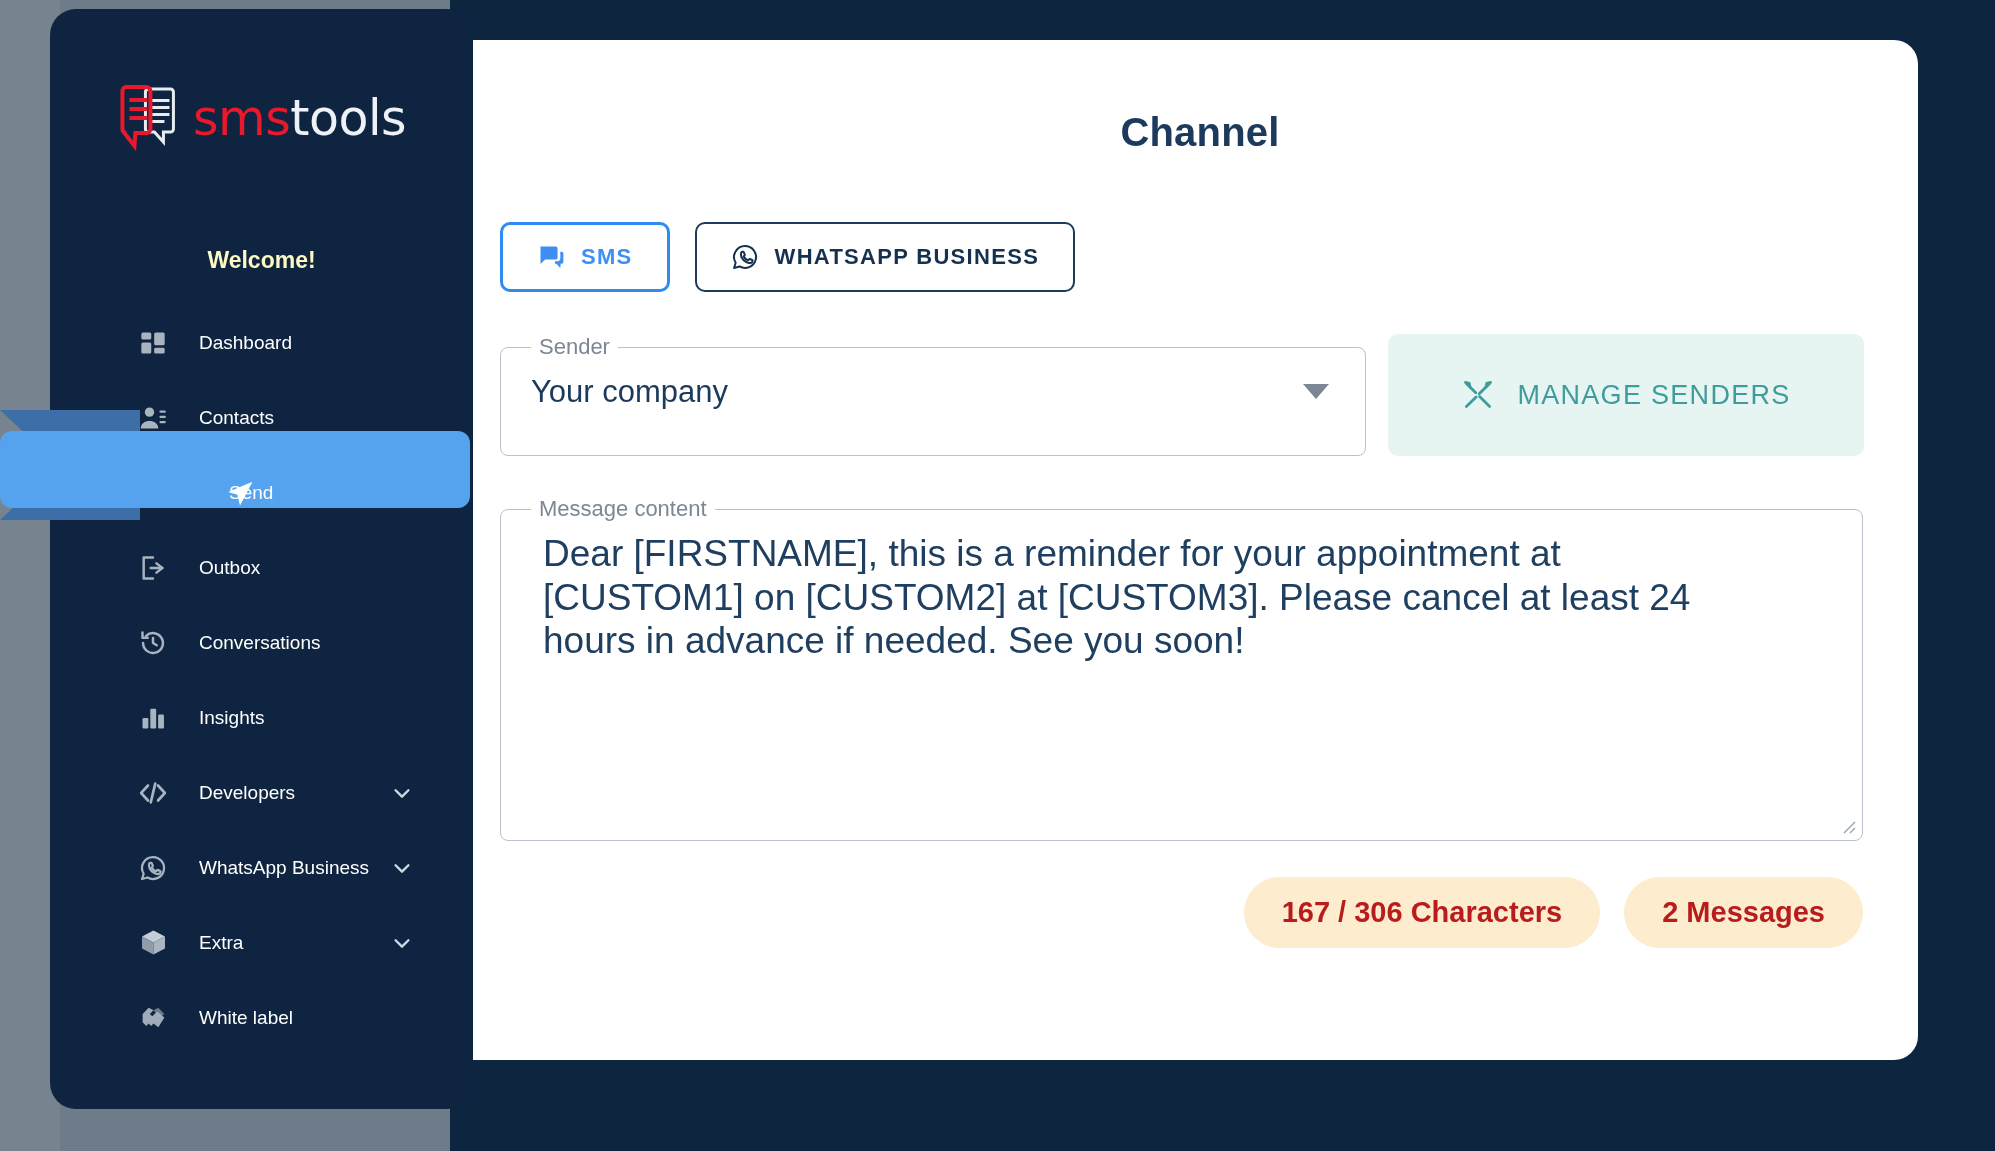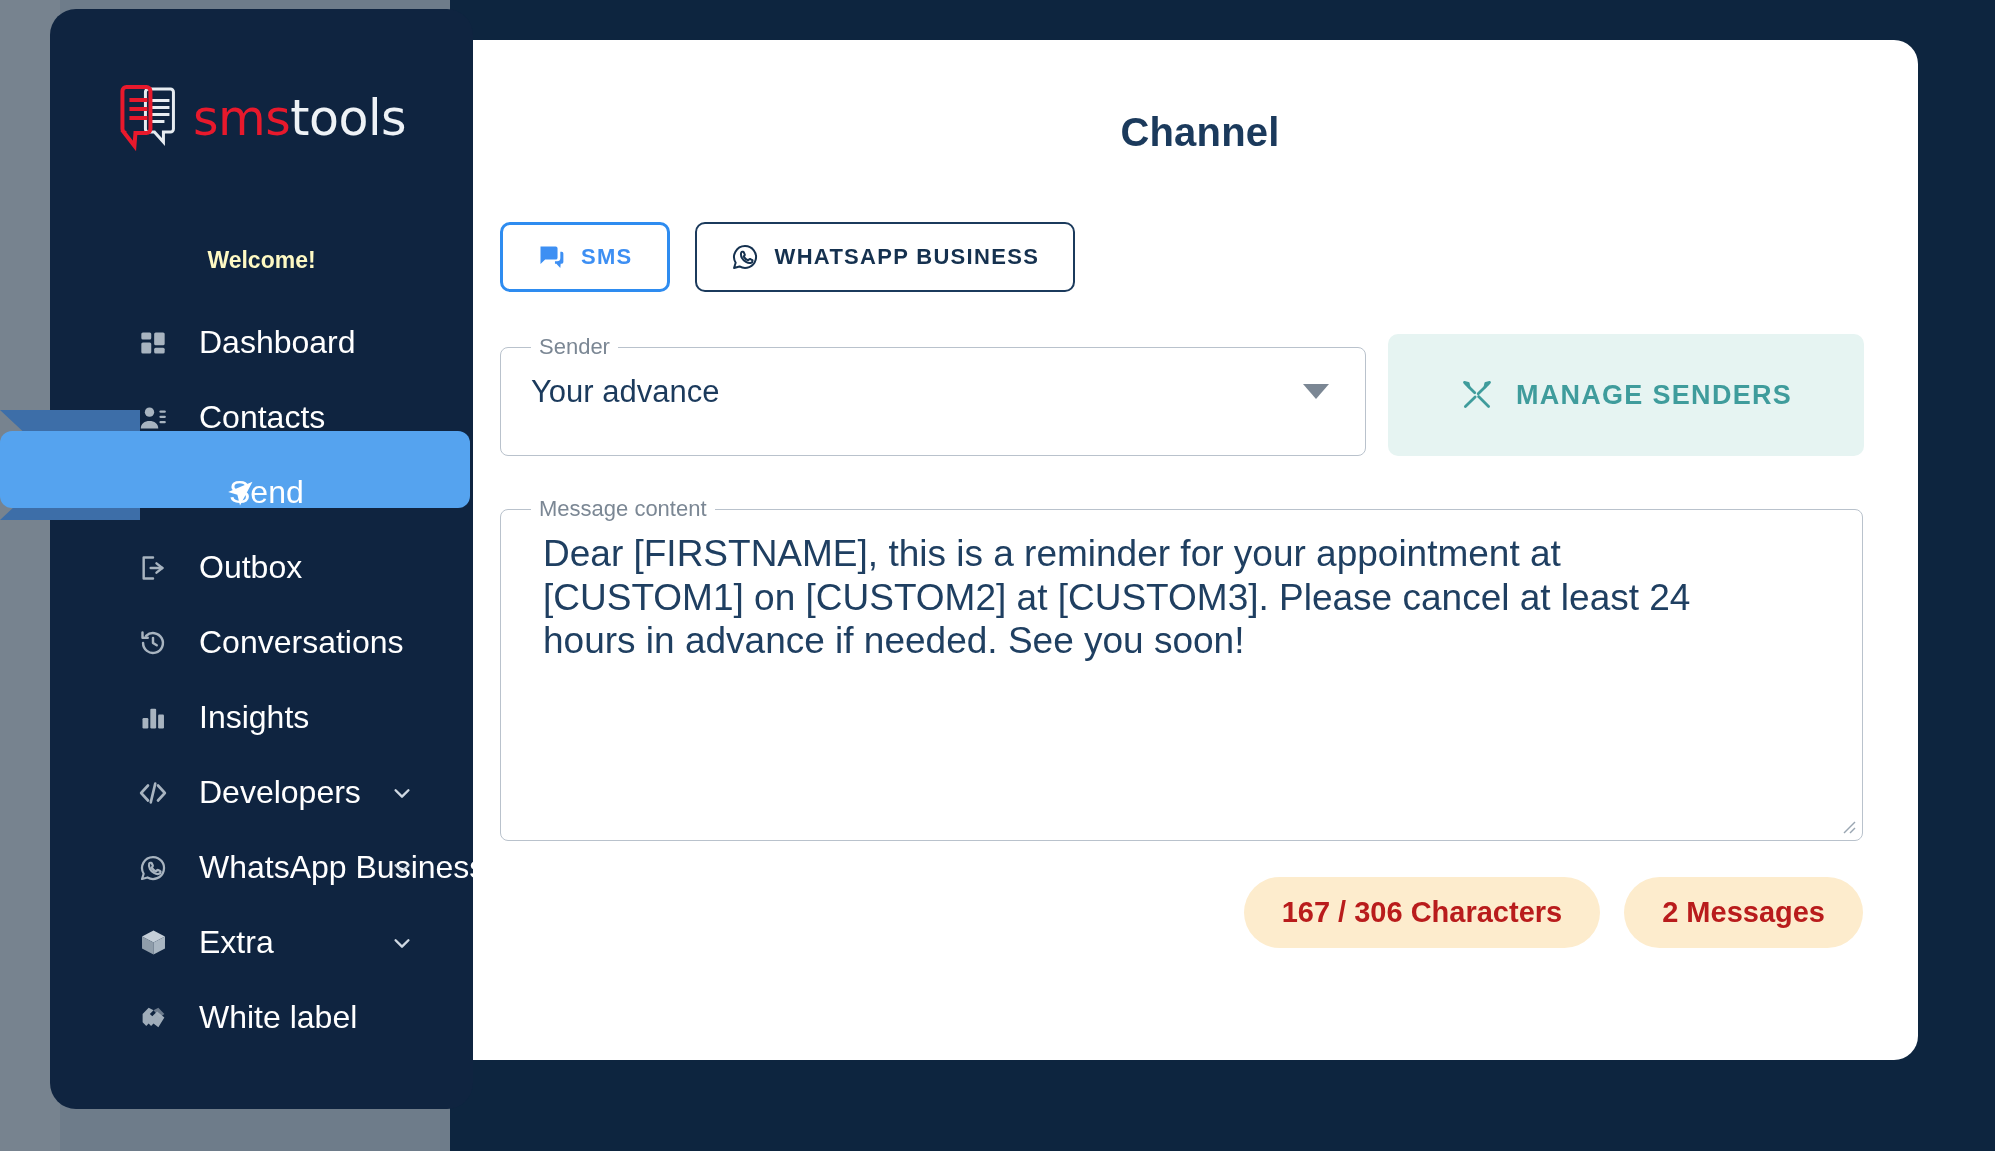--- a/index.html
+++ b/index.html
@@ -93,21 +93,21 @@
     left: 0;
     width: 100%;
   }
   .nav-item {
     position: relative;
     height: 75px;
     display: flex;
     align-items: center;
     padding-left: 87px;
     color: #ffffff;
-    font-size: 32px;
+    font-size: 19px;
     cursor: pointer;
   }
   .nav-item .ico {
     position: absolute;
     left: 88px;
     width: 30px; height: 30px;
     display: flex; align-items: center; justify-content: center;
     color: #a8b4c0;
   }
   .nav-item .lbl { margin-left: 62px; white-space: nowrap; }
@@ -234,21 +234,21 @@
     height: 122px;
     background: #e6f4f2;
     border: none;
     border-radius: 10px;
     display: flex;
     align-items: center;
     justify-content: center;
     gap: 22px;
     color: #3f9c9c;
     font-size: 27px;
-    font-weight: bold;
+    font-weight: normal;
     letter-spacing: 1.3px;
     cursor: pointer;
     white-space: nowrap;
   }
   .manage-btn .mico { width: 34px; height: 34px; display: flex; align-items: center; justify-content: center; }
 
   .msg-field {
     width: 1363px;
     height: 345px;
     margin-top: 40px;
@@ -488,21 +488,21 @@
         <span>WHATSAPP BUSINESS</span>
       </div>
 
     </div>
 
     <div class="row-sender">
 
       <fieldset class="field sender-field">
         <legend>Sender</legend>
         <div class="sender-inner">
-          <span class="sender-value">Your advance</span>
+          <span class="sender-value">Your company</span>
           <span class="sender-arrow"></span>
         </div>
       </fieldset>
 
       <button class="manage-btn">
         <span class="mico">
           <svg width="32" height="32" viewBox="0 0 24 24" fill="none" stroke="currentColor" stroke-width="2.1" stroke-linecap="round" stroke-linejoin="round">
             <path d="M3.3 3.3 l7 7"></path>
             <path d="M13.2 13.2 l7.5 7.5"></path>
             <path d="M20.7 3.3 l-7.8 7.8"></path>

